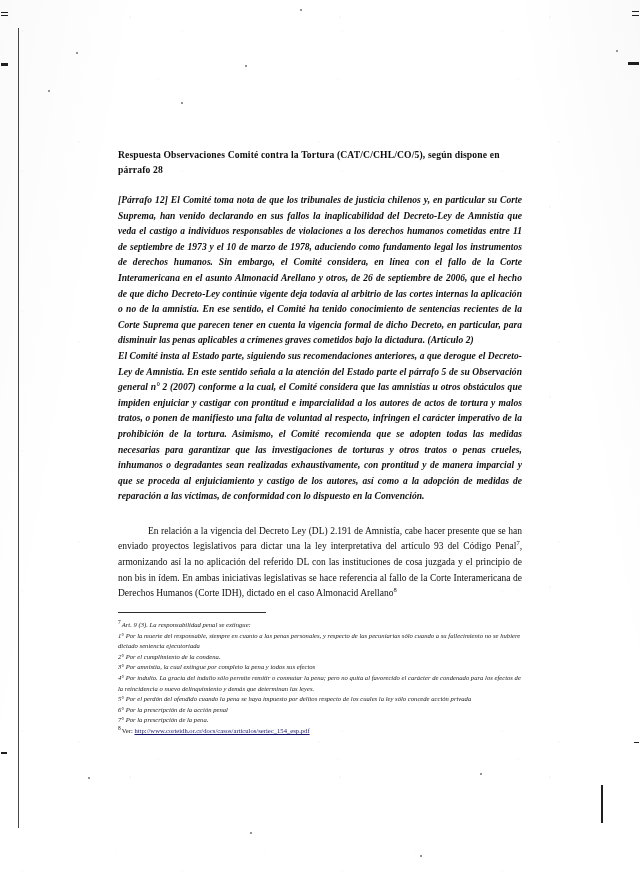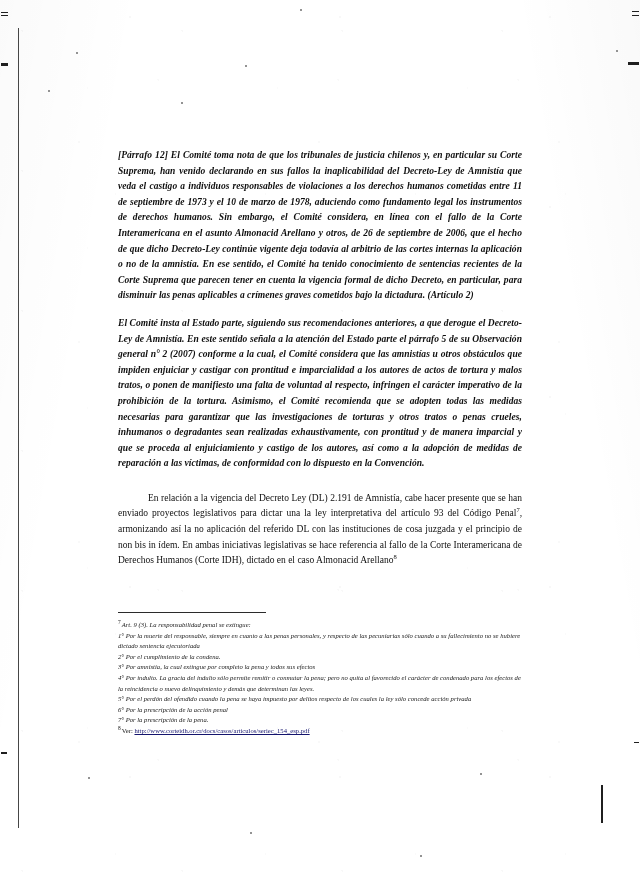--- a/index.html
+++ b/index.html
@@ -82,21 +82,21 @@
     line-height: 15.6px;
     text-align: justify;
     margin: 0;
     color: #151515;
     letter-spacing: .05px;
   }
   .para.italic {
     font-style: italic;
     font-weight: 600;
   }
-  .para.quoted-lead { margin-bottom: 12px; }
+  .para.quoted-lead { margin-bottom: 0; }
   .para.body-plain {
     font-style: normal;
     font-weight: 400;
     text-indent: 30px;
     margin-top: 19px;
     letter-spacing: .0px;
   }
   .para.body-plain .it { }
   sup.fnref {
     font-size: 6.5px;
@@ -183,20 +183,21 @@
     <div class="speck" style="left:48px;top:90px;width:2px;height:2px;"></div>
     <div class="speck" style="left:181px;top:102px;width:2px;height:2px;"></div>
     <div class="speck" style="left:616px;top:50px;width:2px;height:2px;"></div>
     <div class="speck" style="left:88px;top:777px;width:2px;height:2px;"></div>
     <div class="speck" style="left:480px;top:773px;width:2px;height:2px;"></div>
     <div class="speck" style="left:250px;top:832px;width:2px;height:2px;"></div>
     <div class="speck" style="left:420px;top:855px;width:2px;height:2px;"></div>
 
     <div class="content">
 
+      <h1 class="doc-title">Respuesta Observaciones Comité contra la Tortura (CAT/C/CHL/CO/5), según dispone en párrafo 28</h1>
 
       <p class="para italic quoted-lead">[Párrafo 12] El Comité toma nota de que los tribunales de justicia chilenos y, en particular su Corte Suprema, han venido declarando en sus fallos la inaplicabilidad del Decreto-Ley de Amnistía que veda el castigo a individuos responsables de violaciones a los derechos humanos cometidas entre 11 de septiembre de 1973 y el 10 de marzo de 1978, aduciendo como fundamento legal los instrumentos de derechos humanos. Sin embargo, el Comité considera, en línea con el fallo de la Corte Interamericana en el asunto Almonacid Arellano y otros, de 26 de septiembre de 2006, que el hecho de que dicho Decreto-Ley continúe vigente deja todavía al arbitrio de las cortes internas la aplicación o no de la amnistía. En ese sentido, el Comité ha tenido conocimiento de sentencias recientes de la Corte Suprema que parecen tener en cuenta la vigencia formal de dicho Decreto, en particular, para disminuir las penas aplicables a crímenes graves cometidos bajo la dictadura. (Artículo 2)</p>
 
       <p class="para italic">El Comité insta al Estado parte, siguiendo sus recomendaciones anteriores, a que derogue el Decreto-Ley de Amnistía. En este sentido señala a la atención del Estado parte el párrafo 5 de su Observación general n° 2 (2007) conforme a la cual, el Comité considera que las amnistías u otros obstáculos que impiden enjuiciar y castigar con prontitud e imparcialidad a los autores de actos de tortura y malos tratos, o ponen de manifiesto una falta de voluntad al respecto, infringen el carácter imperativo de la prohibición de la tortura. Asimismo, el Comité recomienda que se adopten todas las medidas necesarias para garantizar que las investigaciones de torturas y otros tratos o penas crueles, inhumanos o degradantes sean realizadas exhaustivamente, con prontitud y de manera imparcial y que se proceda al enjuiciamiento y castigo de los autores, así como a la adopción de medidas de reparación a las víctimas, de conformidad con lo dispuesto en la Convención.</p>
 
       <p class="para body-plain">
         <span>En relación a la vigencia del Decreto Ley (DL) 2.191 de Amnistía, cabe hacer presente que se han enviado proyectos legislativos para dictar una la ley interpretativa del artículo 93 del Código Penal</span><sup class="fnref">7</sup><span>, armonizando así la no aplicación del referido DL con las instituciones de </span><span class="it">cosa juzgada</span><span> y el principio de </span><span class="it">non bis in ídem</span><span>. En ambas iniciativas legislativas se hace referencia al fallo de la Corte Interamericana de Derechos Humanos (Corte IDH), dictado en el caso Almonacid Arellano</span><sup class="fnref">8</sup>
       </p>
     </div>
 

